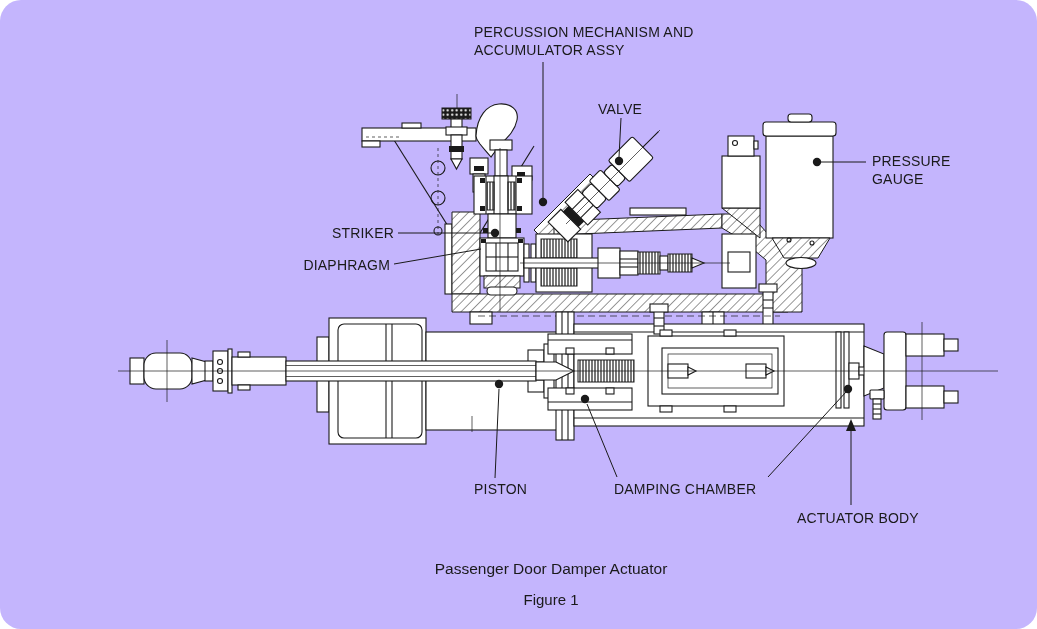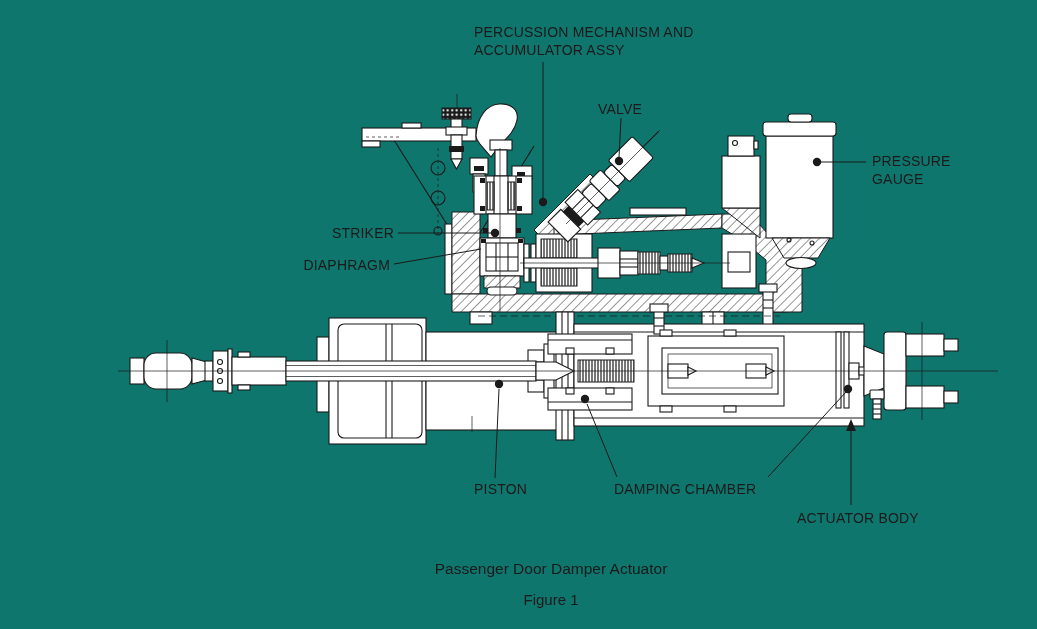--- a/index.html
+++ b/index.html
@@ -1,17 +1,17 @@
 <!DOCTYPE html>
 <html><head>
 <meta charset="utf-8">
 <style>
   html,body{margin:0;padding:0;background:#fff;}
-  #stage{position:relative;width:1037px;height:629px;background:#0f766e;overflow:hidden;
-         font-family:"Liberation Sans",sans-serif;}
+  #stage{position:relative;width:1037px;height:629px;background:#c4b5fd;overflow:hidden;
+         font-family:"Liberation Sans",sans-serif;border-radius:21px;}
   svg{display:block;}
   .o{fill:#ffffff;stroke:#1a1a1a;stroke-width:1.1;}
   .h{fill:url(#hatch);stroke:#1a1a1a;stroke-width:1;}
   .s{fill:url(#coil);stroke:#1a1a1a;stroke-width:1;}
   .k{fill:#1a1a1a;stroke:none;}
   .ln{fill:none;stroke:#1a1a1a;stroke-width:1.1;}
   .tn{fill:none;stroke:#1a1a1a;stroke-width:0.7;}
   .dash{stroke-dasharray:7 4;}
   .sdash{stroke-dasharray:3 3;}
   .lead{fill:none;stroke:#1a1a1a;stroke-width:1;}

